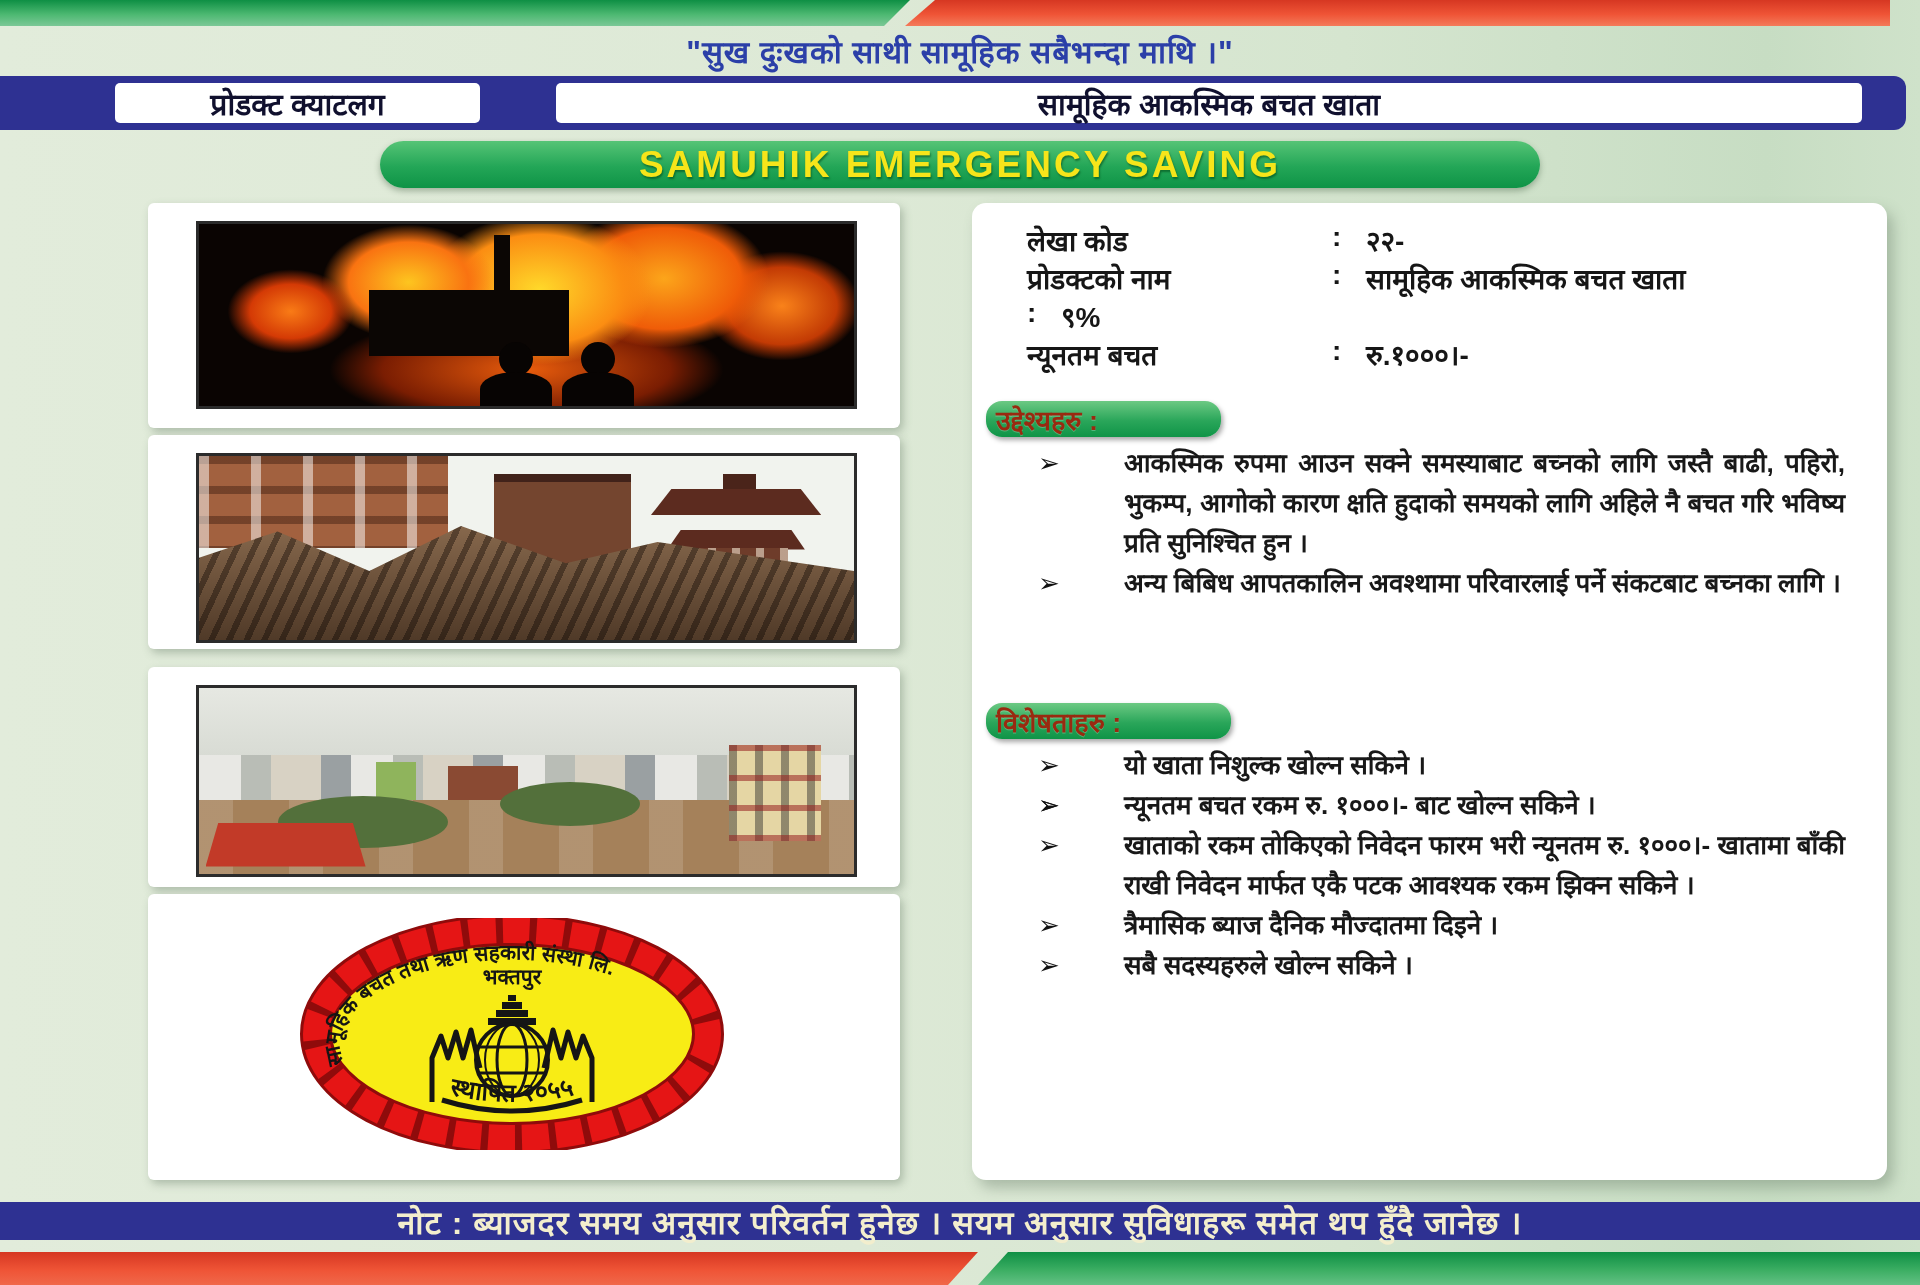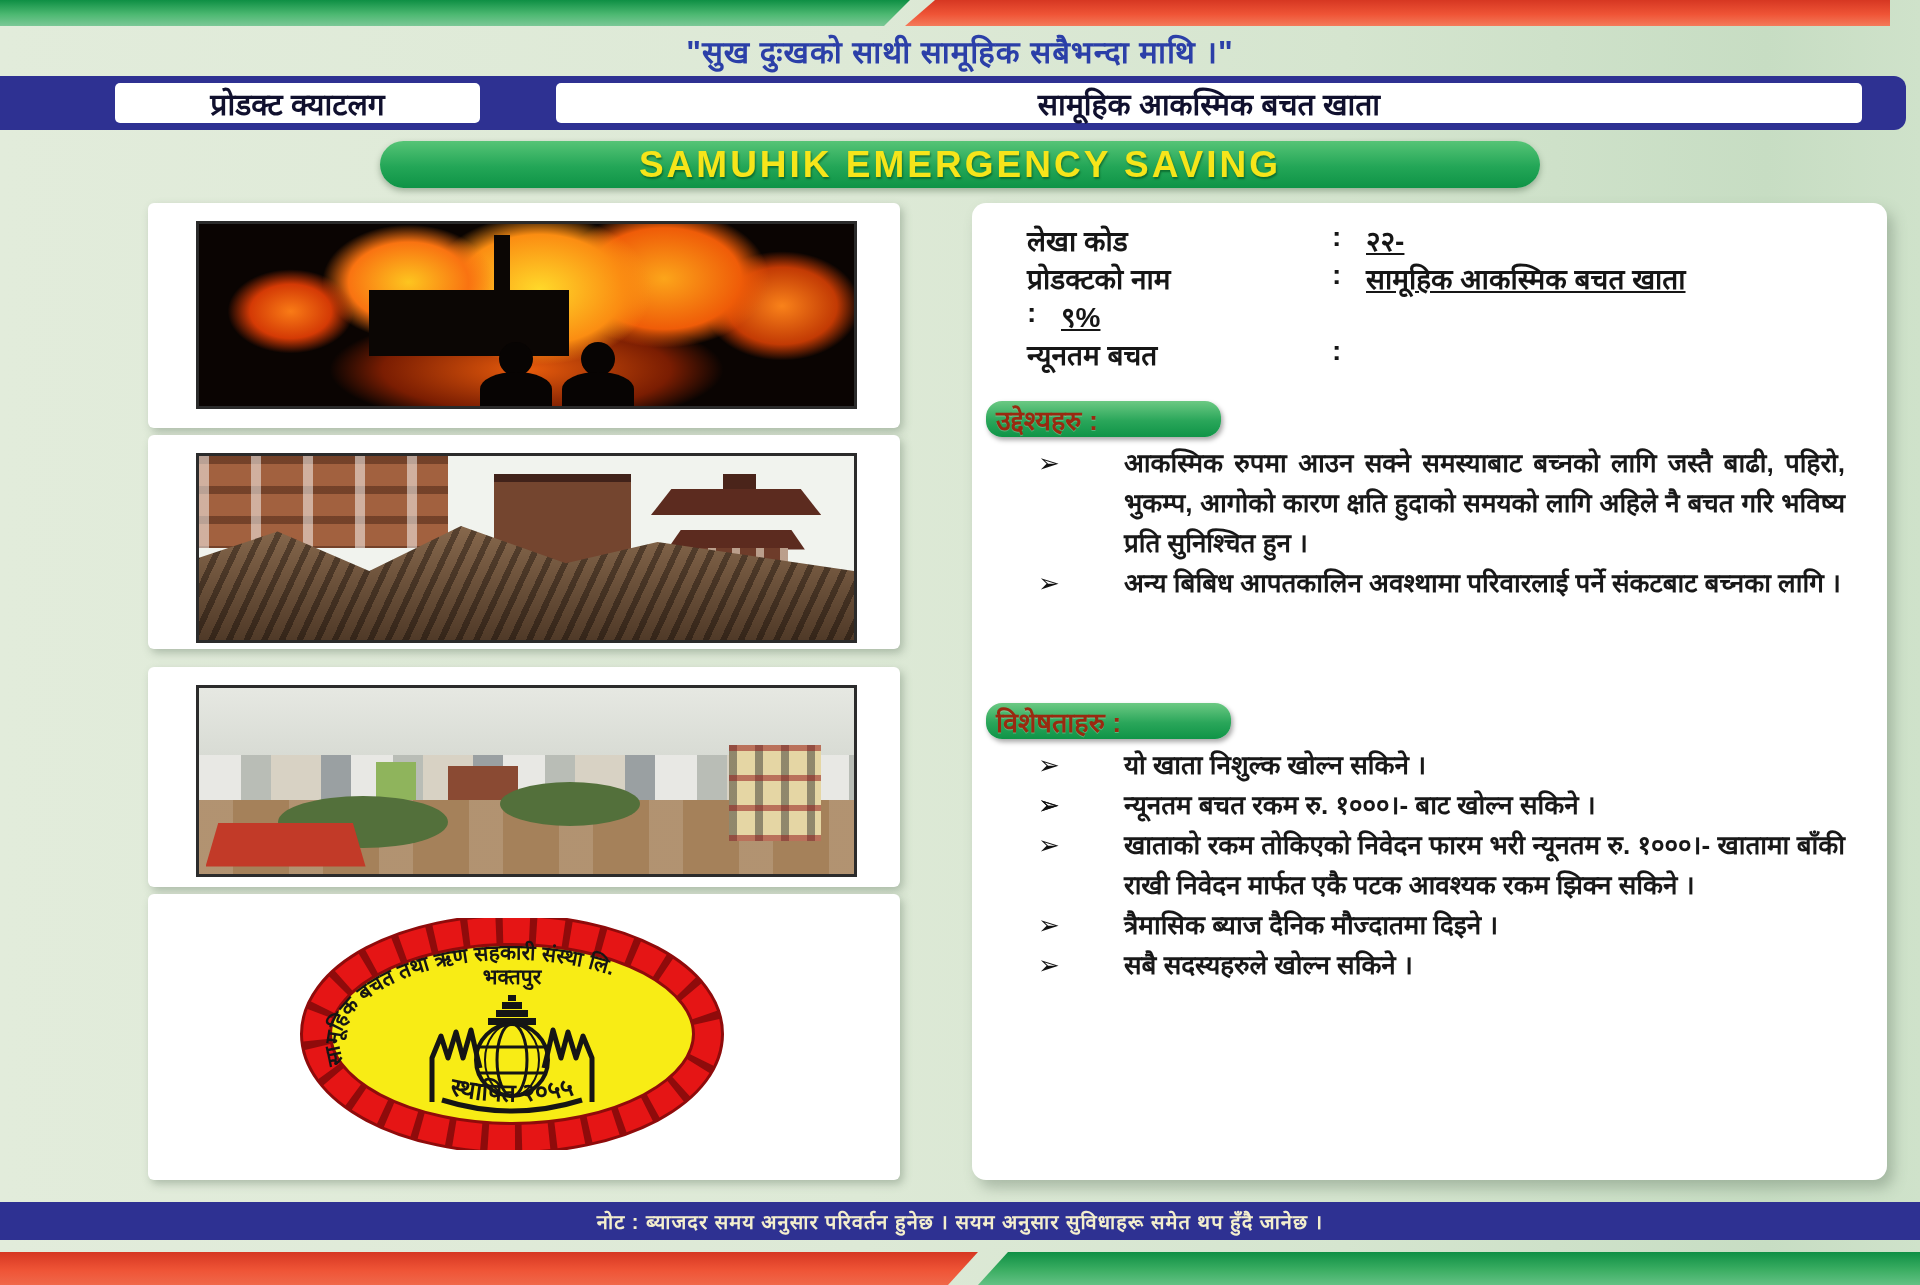--- a/index.html
+++ b/index.html
@@ -105,41 +105,41 @@
   .logo-svg{position:absolute;left:132px;top:24px;}
 
   
   .panel{position:absolute;left:935px;top:203px;width:915px;height:977px;background:#ffffff;
       border-radius:14px;box-shadow:6px 8px 14px rgba(110,130,110,.45);margin-left:37px;}
   .details{position:absolute;left:55px;top:18px;right:40px;}
   .detail-row{display:flex;align-items:flex-start;height:38px;
       font-size:28px;font-weight:700;color:#161616;}
   .detail-label{width:305px;}
   .detail-sep{width:34px;}
-  .detail-value{flex:1;text-decoration:underline;}
+  .detail-value{flex:1;}
 
   .pill{position:absolute;left:14px;height:36px;border-radius:16px;
       background:linear-gradient(#6cc983,#2aa65a 55%,#0f9447);
       box-shadow:2px 3px 5px rgba(0,0,0,.35);
       display:flex;align-items:center;padding:0 10px;
       font-size:27px;font-weight:700;color:#992a10;text-shadow:0 1px 0 rgba(255,255,255,.25);}
   .pill-objectives{top:198px;min-width:215px;}
   .pill-features{top:500px;min-width:225px;}
 
   .bullet-list{position:absolute;left:60px;right:42px;}
   .list-objectives{top:240px;}
   .list-features{top:542px;}
   .bullet-item{position:relative;padding-left:92px;text-align:justify;
       font-size:26px;line-height:40px;font-weight:600;color:#181818;}
   .arrow{position:absolute;left:6px;top:0;font-size:26px;color:#111;}
 
   
   .note-bar{position:absolute;left:0;top:1202px;width:1920px;height:38px;background:#2e3192;
       display:flex;align-items:center;justify-content:center;
-      font-size:20px;font-weight:700;color:#f3eecd;letter-spacing:1px;}
+      font-size:32px;font-weight:700;color:#f3eecd;letter-spacing:1px;}
 </style>
 </head>
 <body>
 
 <div class="page">
 
   <div class="stripe stripe-top-green"></div>
   <div class="stripe stripe-top-red"></div>
 
   <div class="quote">"सुख दुःखको साथी सामूहिक सबैभन्दा माथि ।"</div>
@@ -251,20 +251,21 @@
         <span class="detail-sep">:</span>
         <span class="detail-value">सामूहिक आकस्मिक बचत खाता</span>
       </div>
       <div class="detail-row">
         <span class="detail-sep">:</span>
         <span class="detail-value">९%</span>
       </div>
       <div class="detail-row">
         <span class="detail-label">न्यूनतम बचत</span>
         <span class="detail-sep">:</span>
+        <span class="detail-value">रु.१०००।-</span>
       </div>
     </div>
 
     <div class="pill pill-objectives">
       <span>उद्देश्यहरु :</span>
     </div>
 
     <div class="bullet-list list-objectives">
       <div class="bullet-item">
         <span class="arrow">➢</span>

